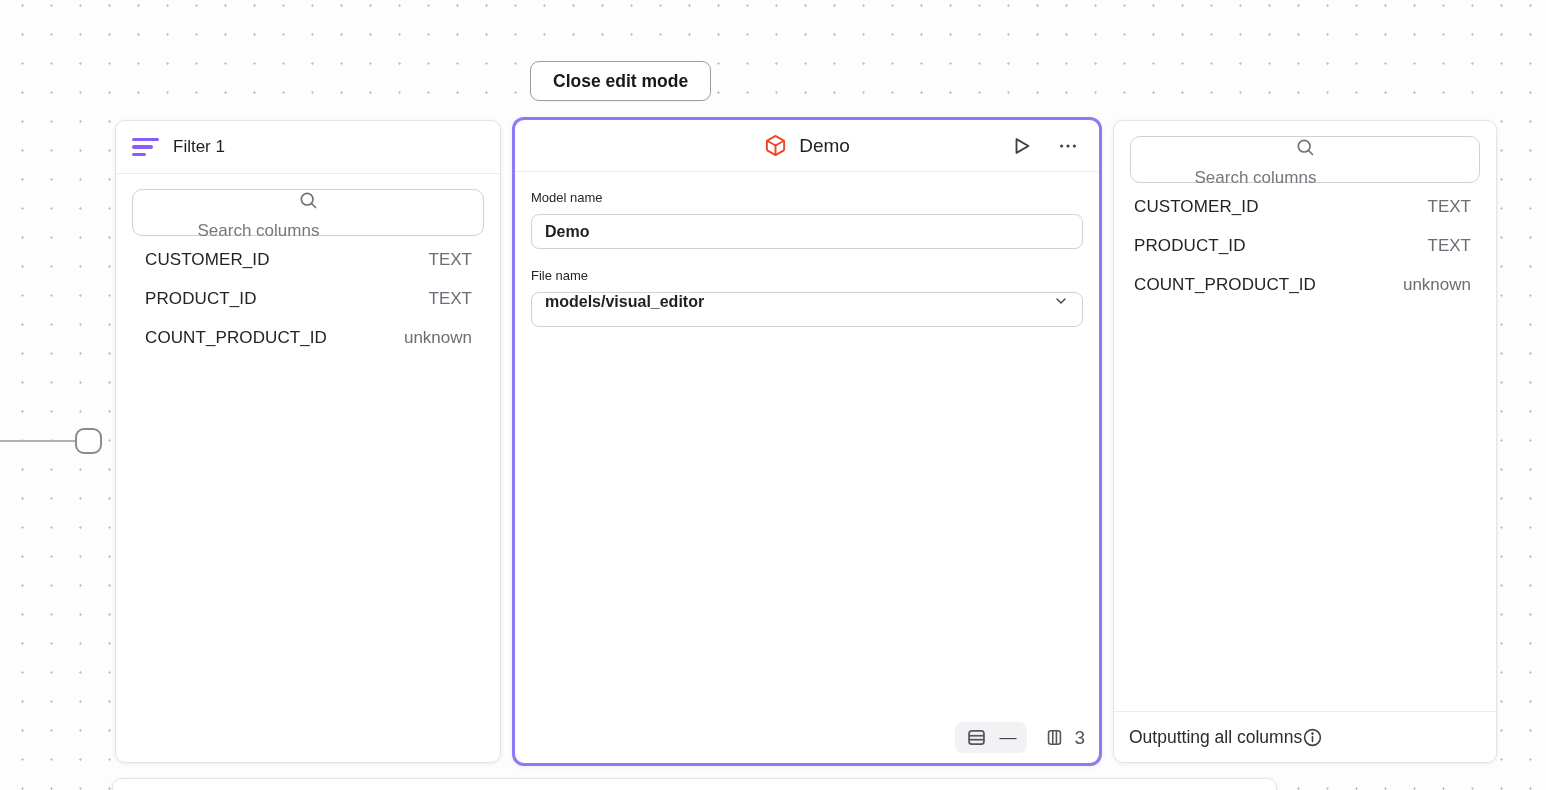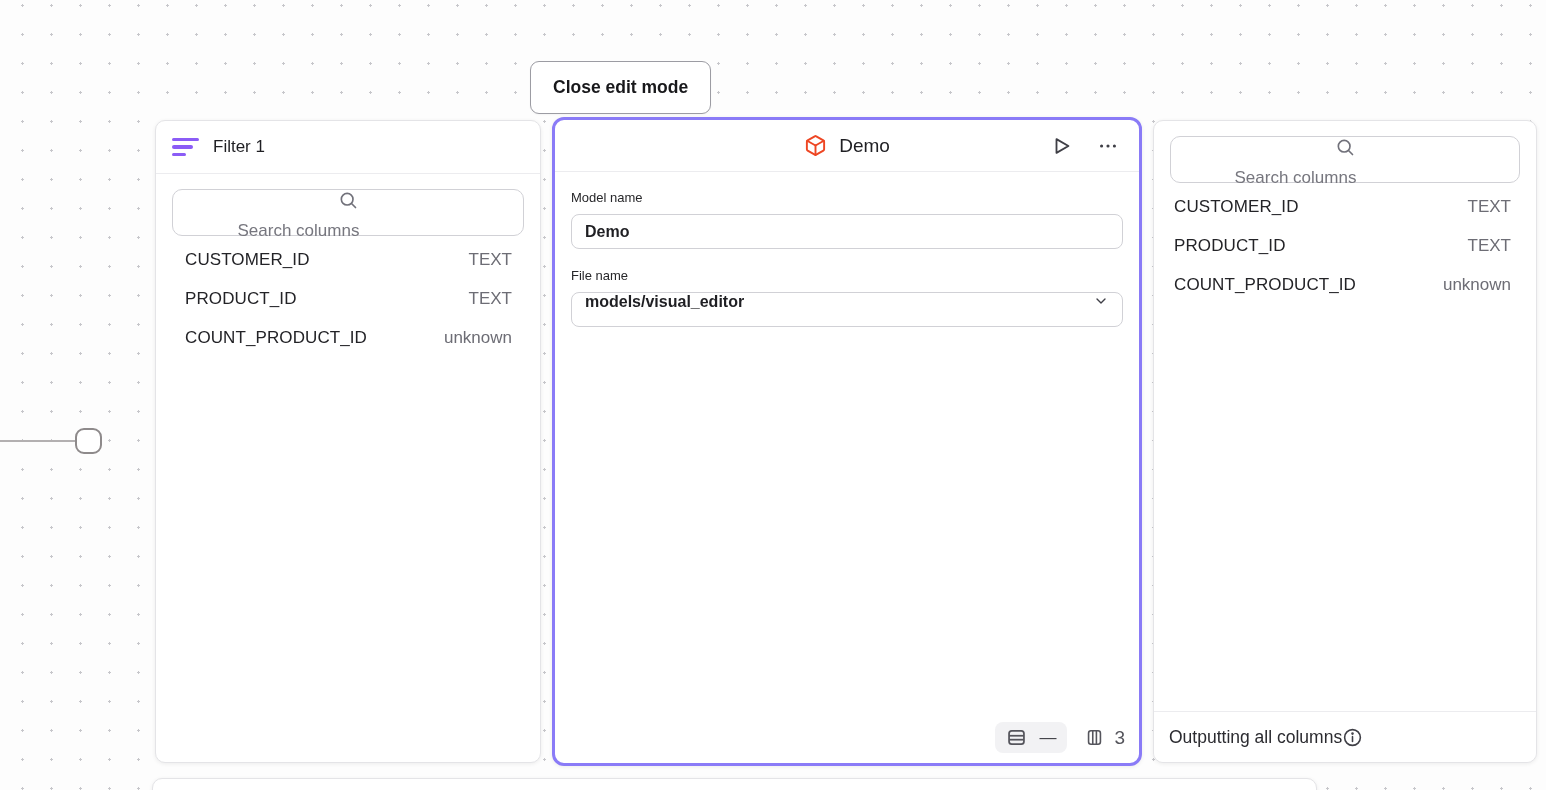--- a/index.html
+++ b/index.html
@@ -13,28 +13,27 @@
     position: relative;
     color: #1f1f23;
   }
 
   .panel {
     position: absolute;
     background: #ffffff;
     border: 1px solid #e4e4e7;
     border-radius: 10px;
     box-shadow: 0 1px 4px rgba(0,0,0,0.07);
-    margin-left: 40px;
   }
 
   
   .close-edit-btn {
     position: absolute;
     left: 530px; top: 61px;
-    height: 53px;
+    height: 40px;
     padding: 0 22px;
     background: #ffffff;
     border: 1px solid #9c9ca3;
     border-radius: 9px;
     font-size: 17.5px;
     font-weight: 700;
     color: #18181b;
     display: flex; align-items: center;
     cursor: pointer;
     font-family: inherit;

